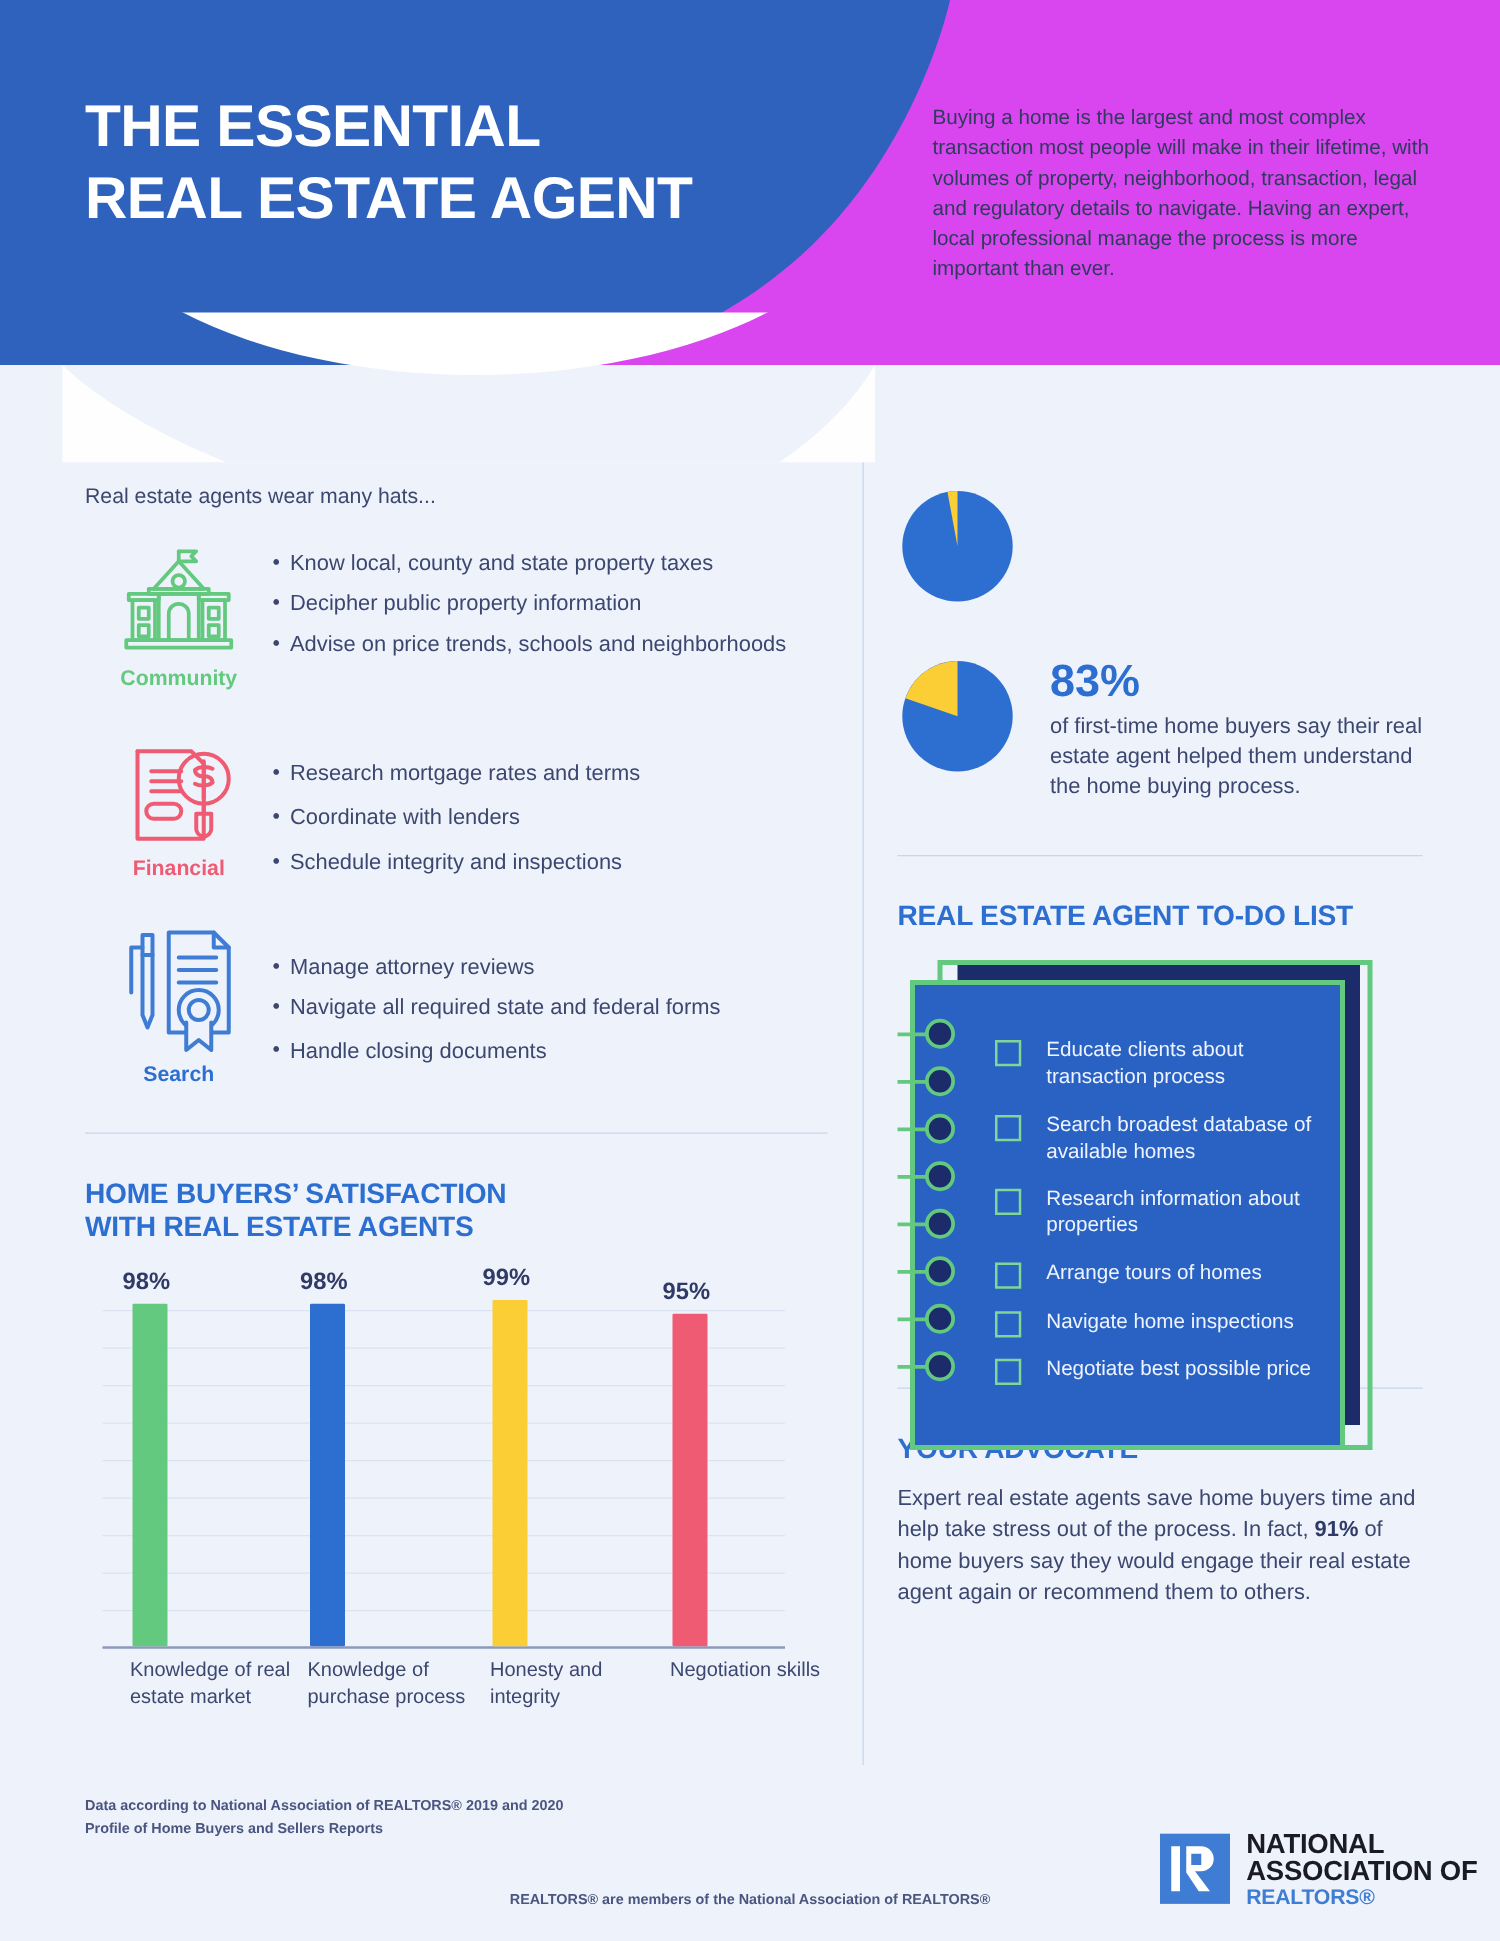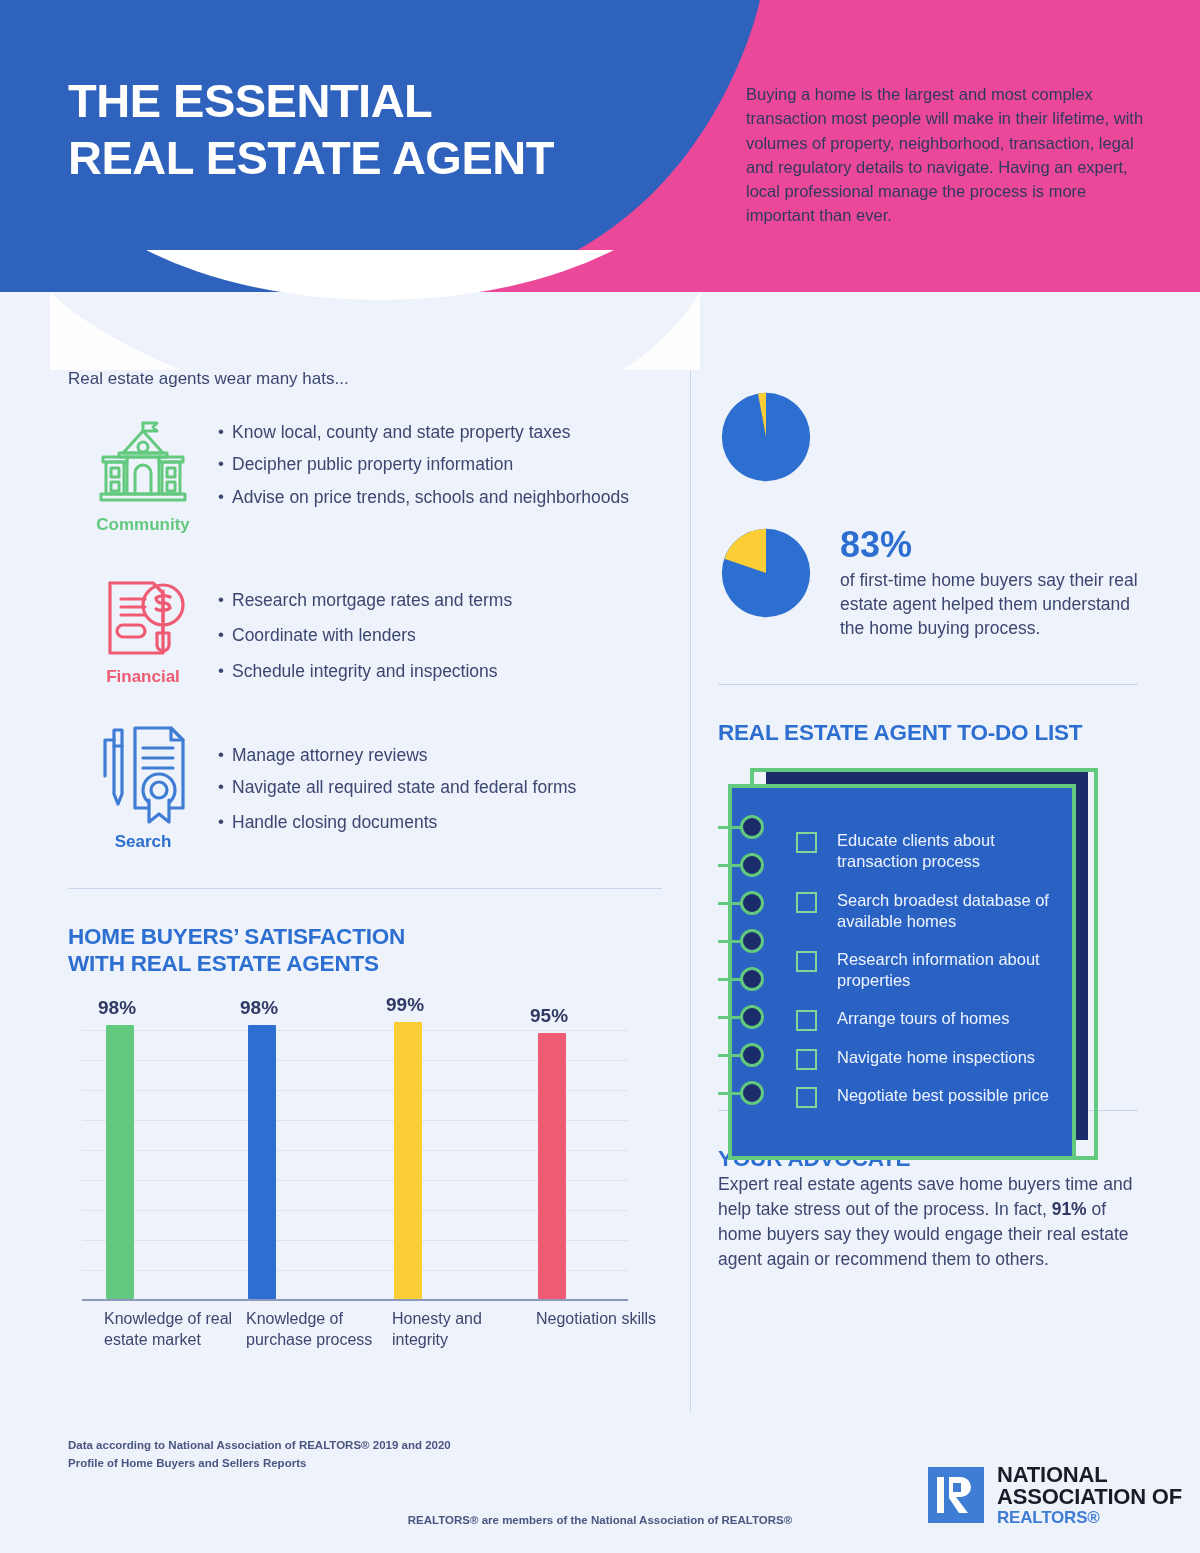--- a/index.html
+++ b/index.html
@@ -12,21 +12,21 @@
     position: relative;
     width: 1200px; height: 1553px;
     background: #eef2fb;
     overflow: hidden;
   }
 
   
   #header {
     position: absolute; left: 0; top: 0;
     width: 1200px; height: 292px;
-    background: #ec4899;
+    background: #d946ef;
     overflow: hidden;
   }
   #header-blue {
     position: absolute; left: 0; top: 0;
     width: 760px; height: 292px;
   }
   #header-title {
     position: absolute; left: 68px; top: 72px;
     width: 640px;
     color: #ffffff;
@@ -68,21 +68,21 @@
     color: #2d6fd0;
     font-weight: 800;
     font-size: 22.5px;
     letter-spacing: -0.2px;
     text-transform: uppercase;
     line-height: 1.2;
   }
   .subtitle {
     color: #3c4770;
     font-size: 17px;
-    margin-top: 6px;
+    margin-top: 24px;
   }
 
   
   .hat-row { position: relative; display: flex; align-items: flex-start; }
   .hat-icon-wrap {
     width: 150px; flex: 0 0 150px;
     display: flex; flex-direction: column; align-items: center;
   }
   .hat-label {
     font-weight: 800; font-size: 17px; margin-top: 6px;
@@ -165,21 +165,21 @@
     width: 21px; height: 21px;
     border: 2.5px solid #7fd697;
     margin-right: 20px;
     margin-top: 2px;
   }
   .todo-text {
     color: #eef4ff; font-size: 16.5px; line-height: 1.24; width: 240px;
   }
 
   
-  .advocate-body { color: #3c4770; font-size: 17.5px; line-height: 1.42; width: 415px; }
+  .advocate-body { color: #3c4770; font-size: 17.5px; line-height: 1.42; margin-top: 14px; width: 415px; }
   .advocate-body b { font-weight: 800; color: #2f3a66; }
 
   
   #footer { position: absolute; left: 0; top: 1437px; width: 1200px; height: 116px; background: #eef2fb; }
   #source-note {
     position: absolute; left: 68px; top: 0;
     color: #4a5680; font-size: 11.5px; font-weight: 700; line-height: 1.55;
   }
   #members-note {
     position: absolute; left: 0; top: 77px; width: 1200px;

